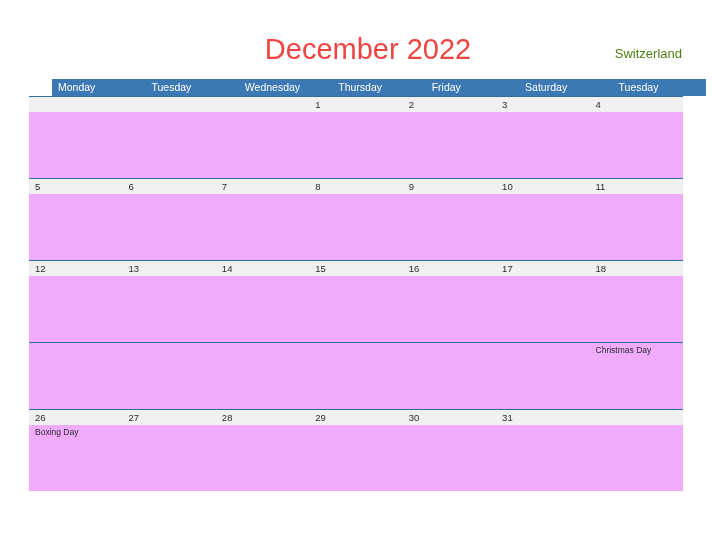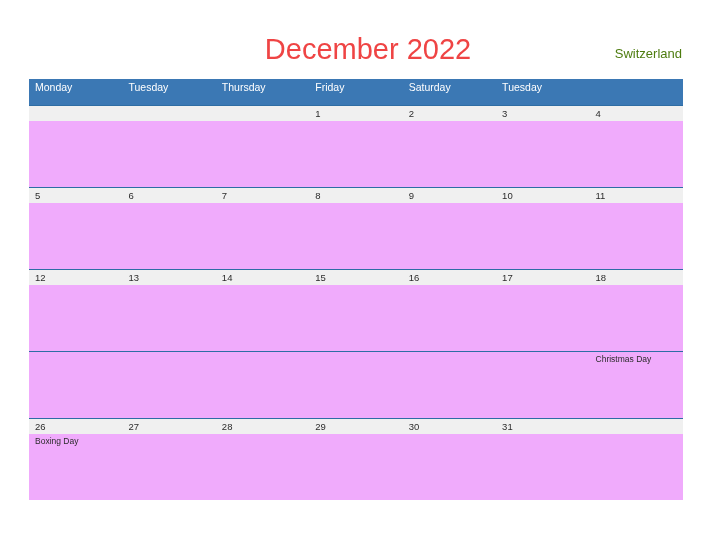--- a/index.html
+++ b/index.html
@@ -94,22 +94,23 @@
   .calendar {
     position: absolute;
     left: 29px;
     top: 79px;
     width: 654px;
   }
 
   .weekday-row {
     display: flex;
     width: 654px;
-    height: 26px;
+    height: 17px;
     background: #3b78b4;
+    margin-left: 23px;
   }
   .weekday-cell {
     width: 93.43px;
     height: 17px;
     box-sizing: border-box;
     padding-left: 6px;
     color: #ffffff;
     font-size: 10.5px;
     line-height: 17px;
     white-space: nowrap;
@@ -176,20 +177,21 @@
 
     <div class="country">Switzerland</div>
 
   </div>
 
   <div class="calendar">
 
     <div class="weekday-row">
       <div class="weekday-cell">Monday</div>
       <div class="weekday-cell">Tuesday</div>
+      <div class="weekday-cell">Wednesday</div>
       <div class="weekday-cell">Thursday</div>
       <div class="weekday-cell">Friday</div>
       <div class="weekday-cell">Saturday</div>
       <div class="weekday-cell">Tuesday</div>
     </div>
 
     <div class="week">
       <div class="week-dates">
         <div class="date-cell"></div>
         <div class="date-cell"></div>

